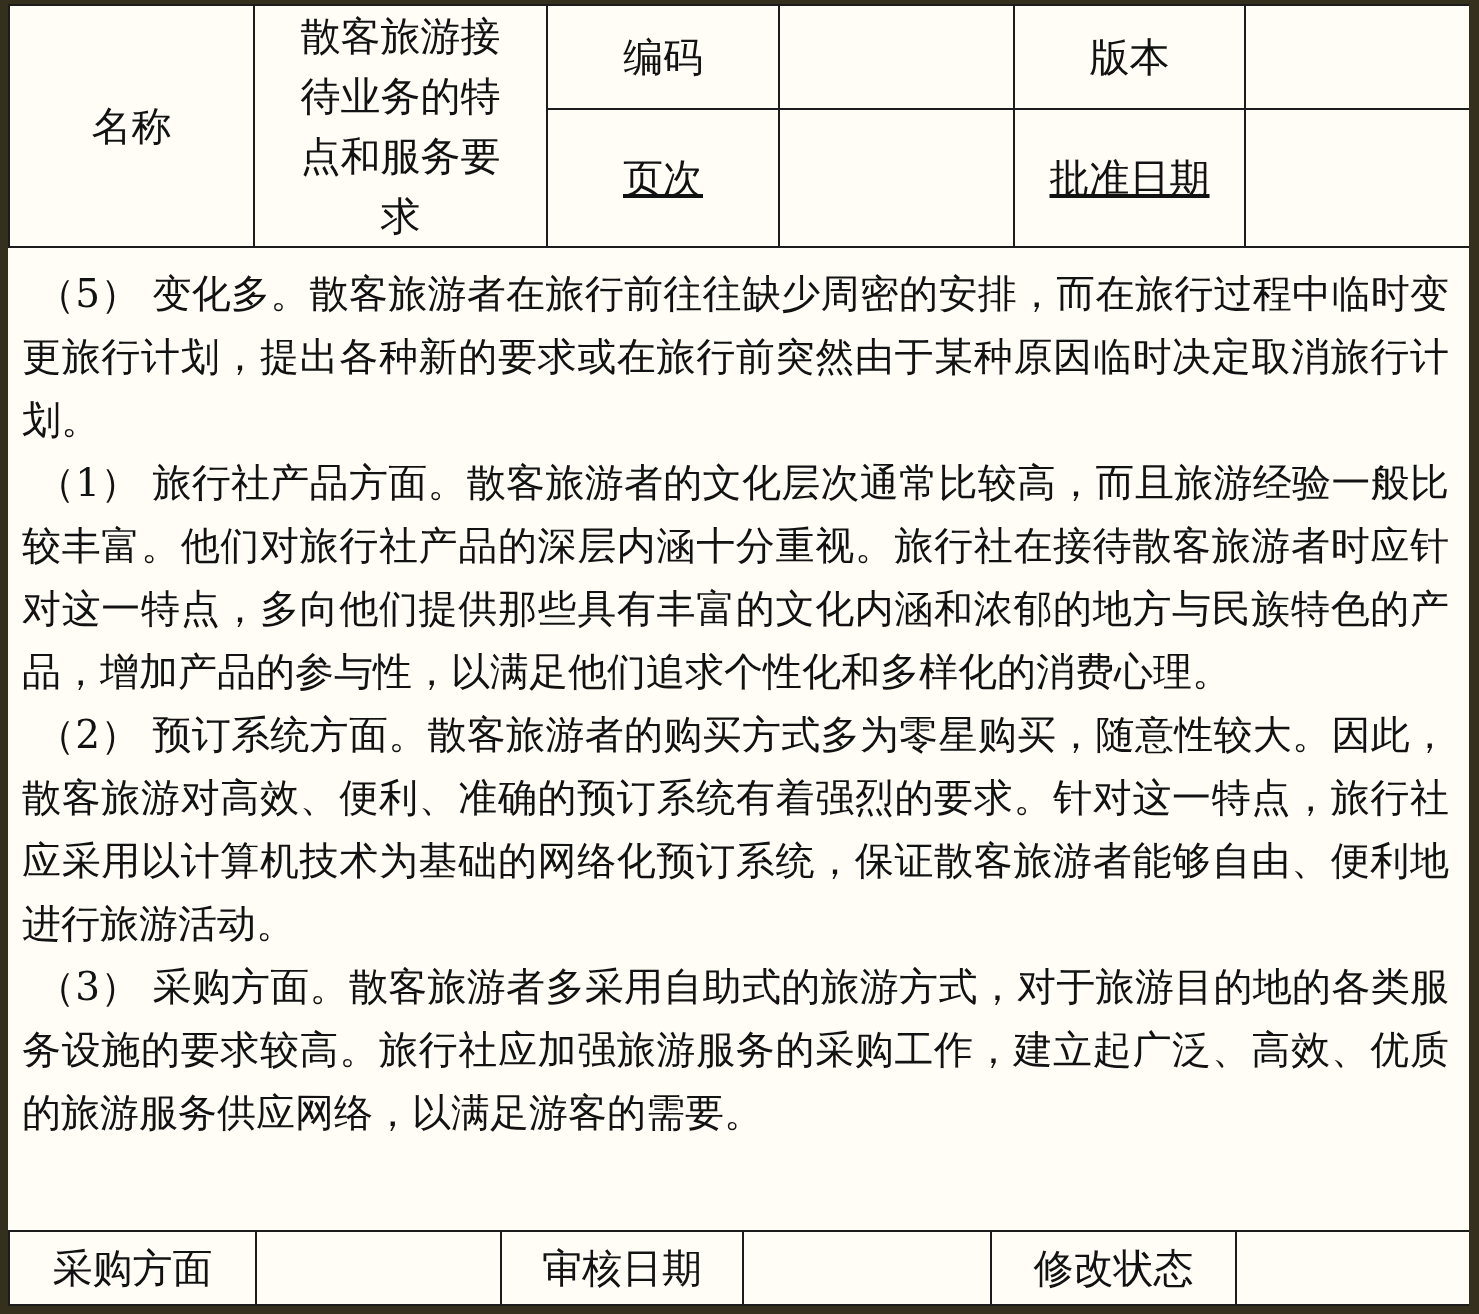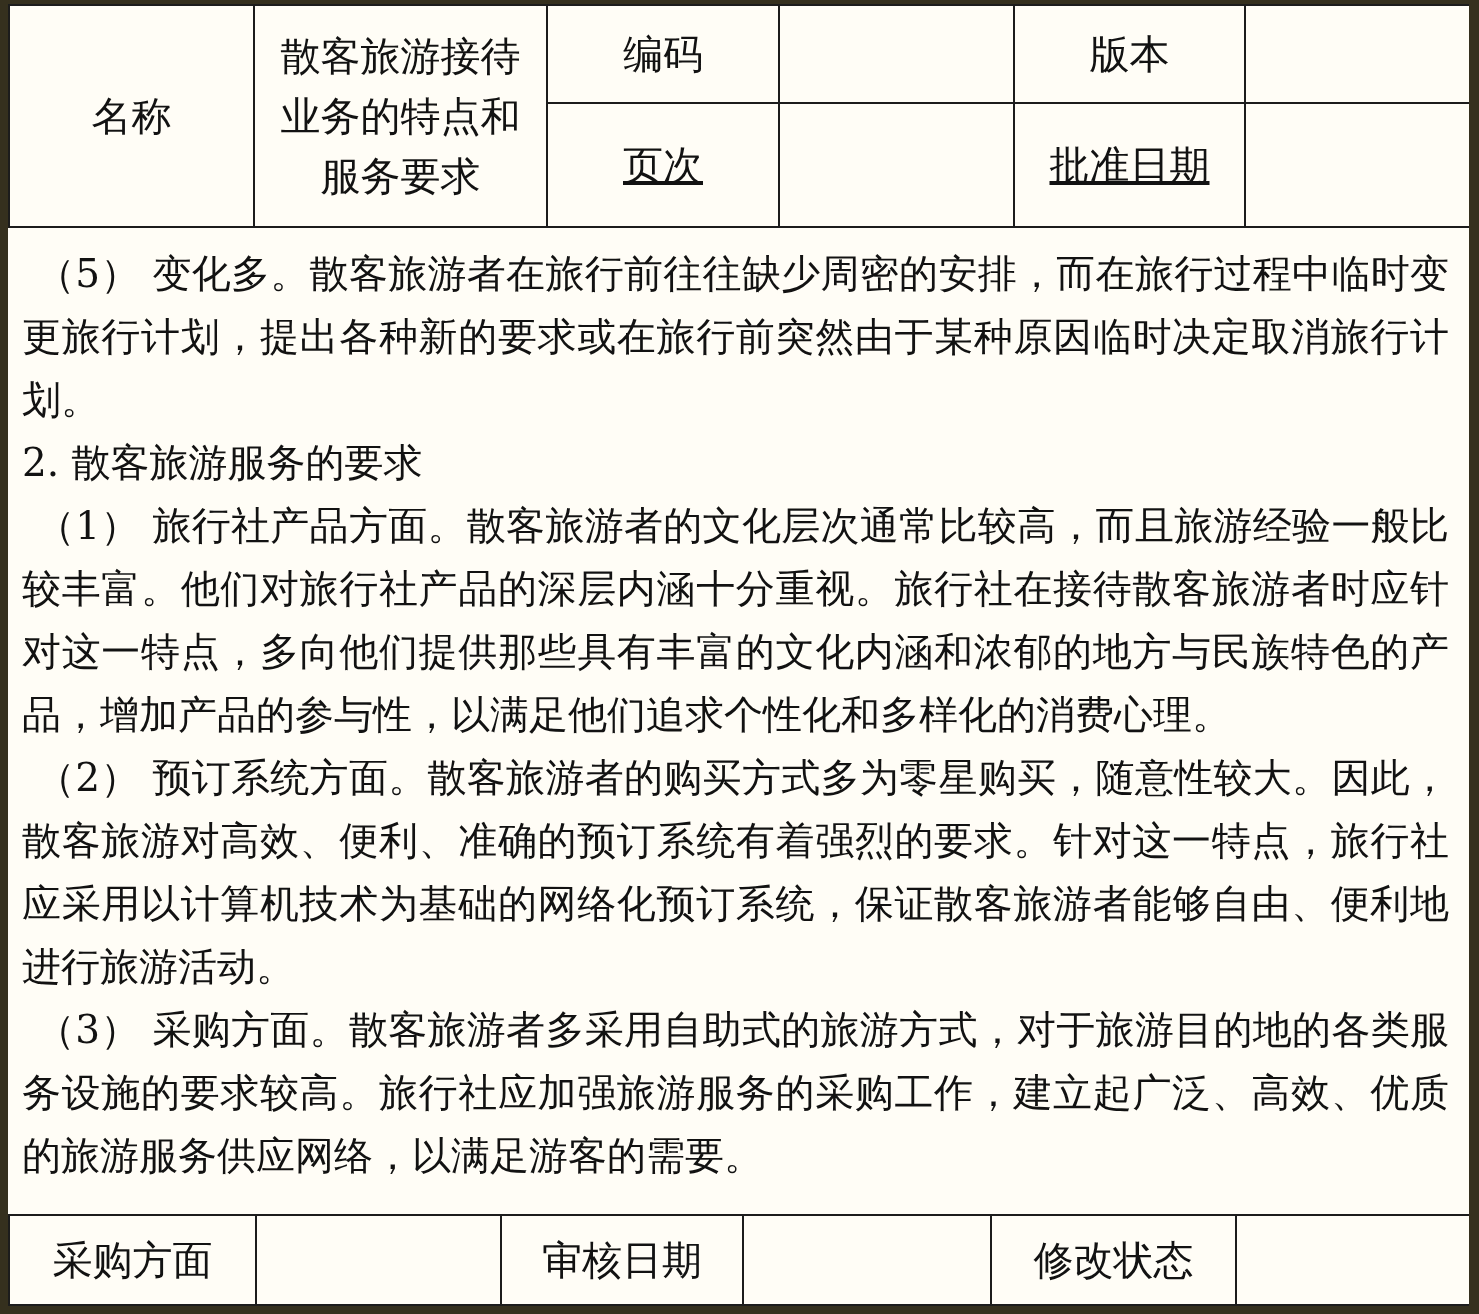--- a/index.html
+++ b/index.html
@@ -25,27 +25,27 @@
     border-collapse: collapse;
     table-layout: fixed;
     width: 100%;
     flex: 0 0 auto;
   }
   td {
     border: 2px solid #1c1c1c;
     text-align: center;
     vertical-align: middle;
     font-size: 40px;
-    padding: 8px;
+    padding: 0;
     overflow: hidden;
   }
   .header-table tr.r1 td { height: 80px; }
   .header-table tr.r2 td { height: 106px; text-decoration: underline; }
   .title-cell {
-    padding: 0 20px;
+    padding: 0 30px;
     line-height: 60px;
   }
   .doc-body {
     flex: 1 1 auto;
     padding: 14px 20px 0 14px;
     font-size: 39px;
     line-height: 63px;
     text-align: justify;
     text-justify: inter-ideograph;
     overflow: hidden;
@@ -83,21 +83,20 @@
       <td>页次</td>
       <td></td>
       <td>批准日期</td>
       <td></td>
     </tr>
   </tbody>
     </table>
 
   <div class="doc-body">
     <p class="para indent">（5） 变化多。散客旅游者在旅行前往往缺少周密的安排，而在旅行过程中临时变更旅行计划，提出各种新的要求或在旅行前突然由于某种原因临时决定取消旅行计划。</p>
-    <p class="para">2. 散客旅游服务的要求</p>
     <p class="para indent">（1） 旅行社产品方面。散客旅游者的文化层次通常比较高，而且旅游经验一般比较丰富。他们对旅行社产品的深层内涵十分重视。旅行社在接待散客旅游者时应针对这一特点，多向他们提供那些具有丰富的文化内涵和浓郁的地方与民族特色的产品，增加产品的参与性，以满足他们追求个性化和多样化的消费心理。</p>
     <p class="para indent">（2） 预订系统方面。散客旅游者的购买方式多为零星购买，随意性较大。因此，散客旅游对高效、便利、准确的预订系统有着强烈的要求。针对这一特点，旅行社应采用以计算机技术为基础的网络化预订系统，保证散客旅游者能够自由、便利地进行旅游活动。</p>
     <p class="para indent">（3） 采购方面。散客旅游者多采用自助式的旅游方式，对于旅游目的地的各类服务设施的要求较高。旅行社应加强旅游服务的采购工作，建立起广泛、高效、优质的旅游服务供应网络，以满足游客的需要。</p>
   </div>
 
   <table class="footer-table">
     <colgroup>
       <col style="width:247px">
       <col style="width:245px">
       <col style="width:242px">

